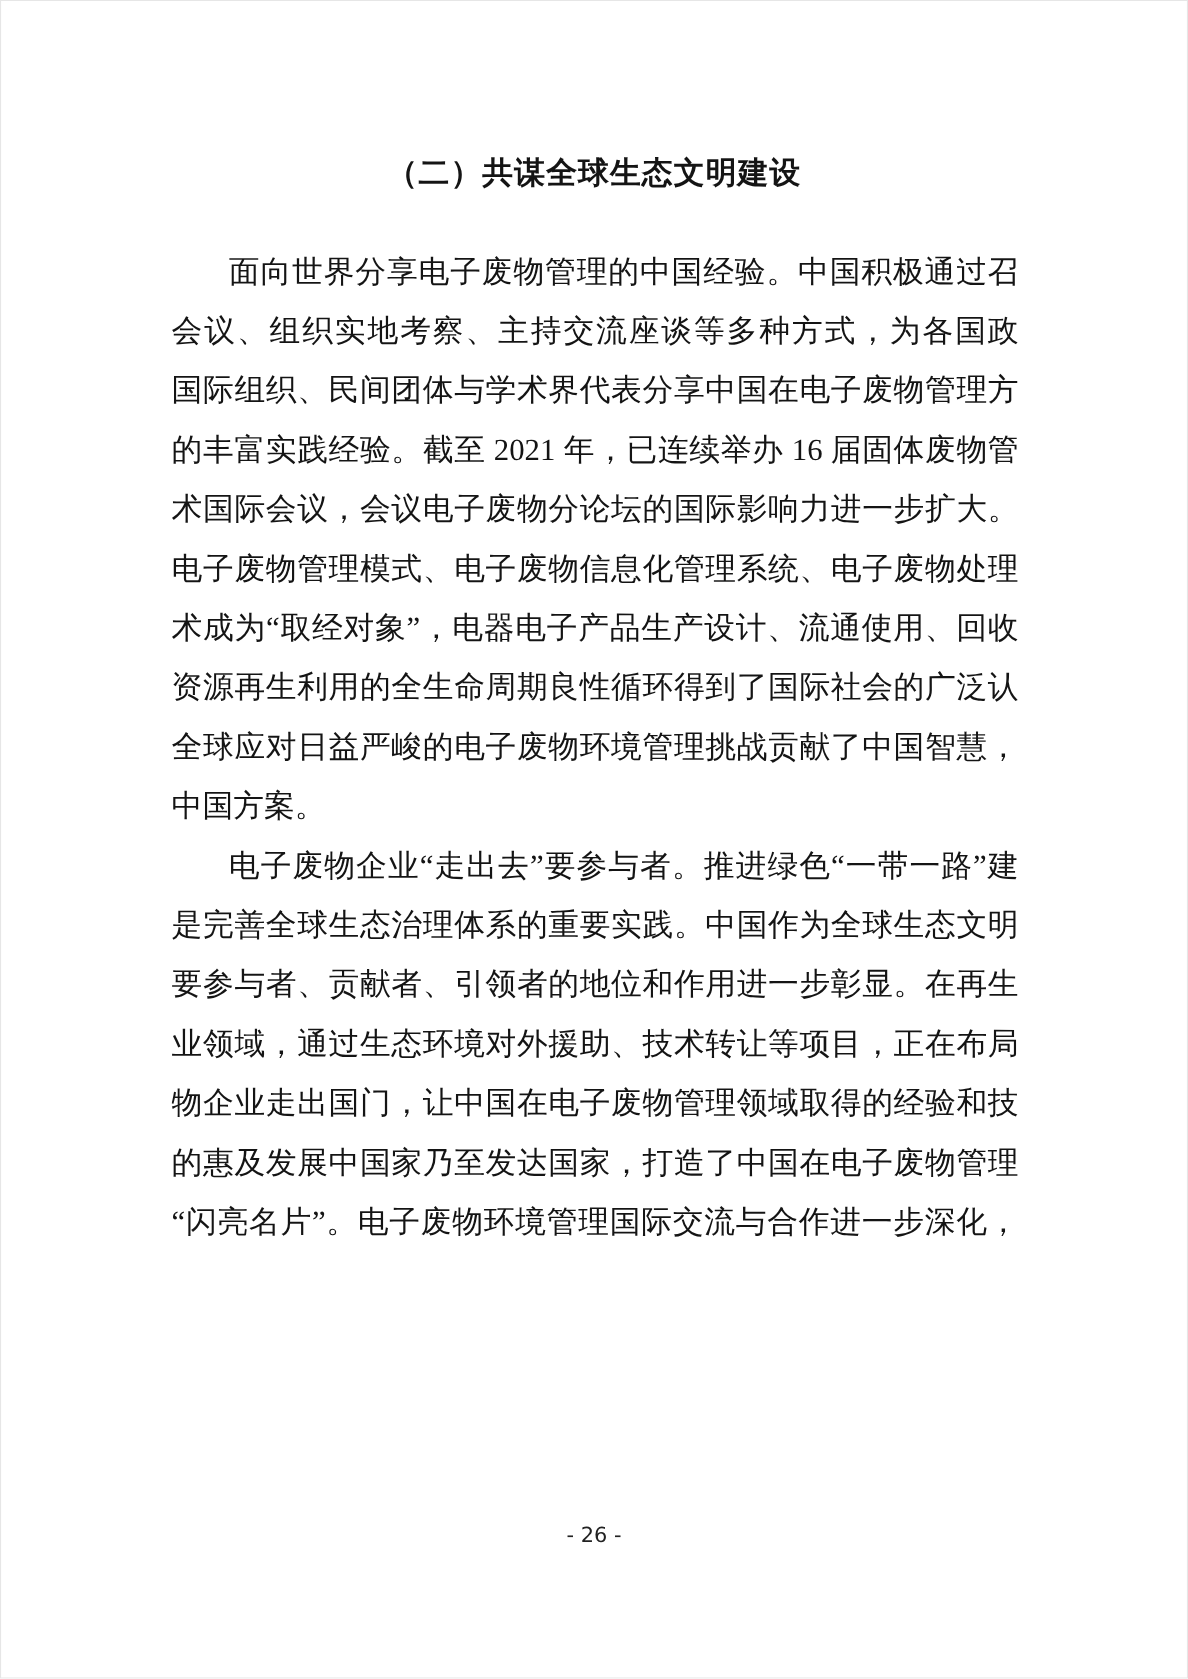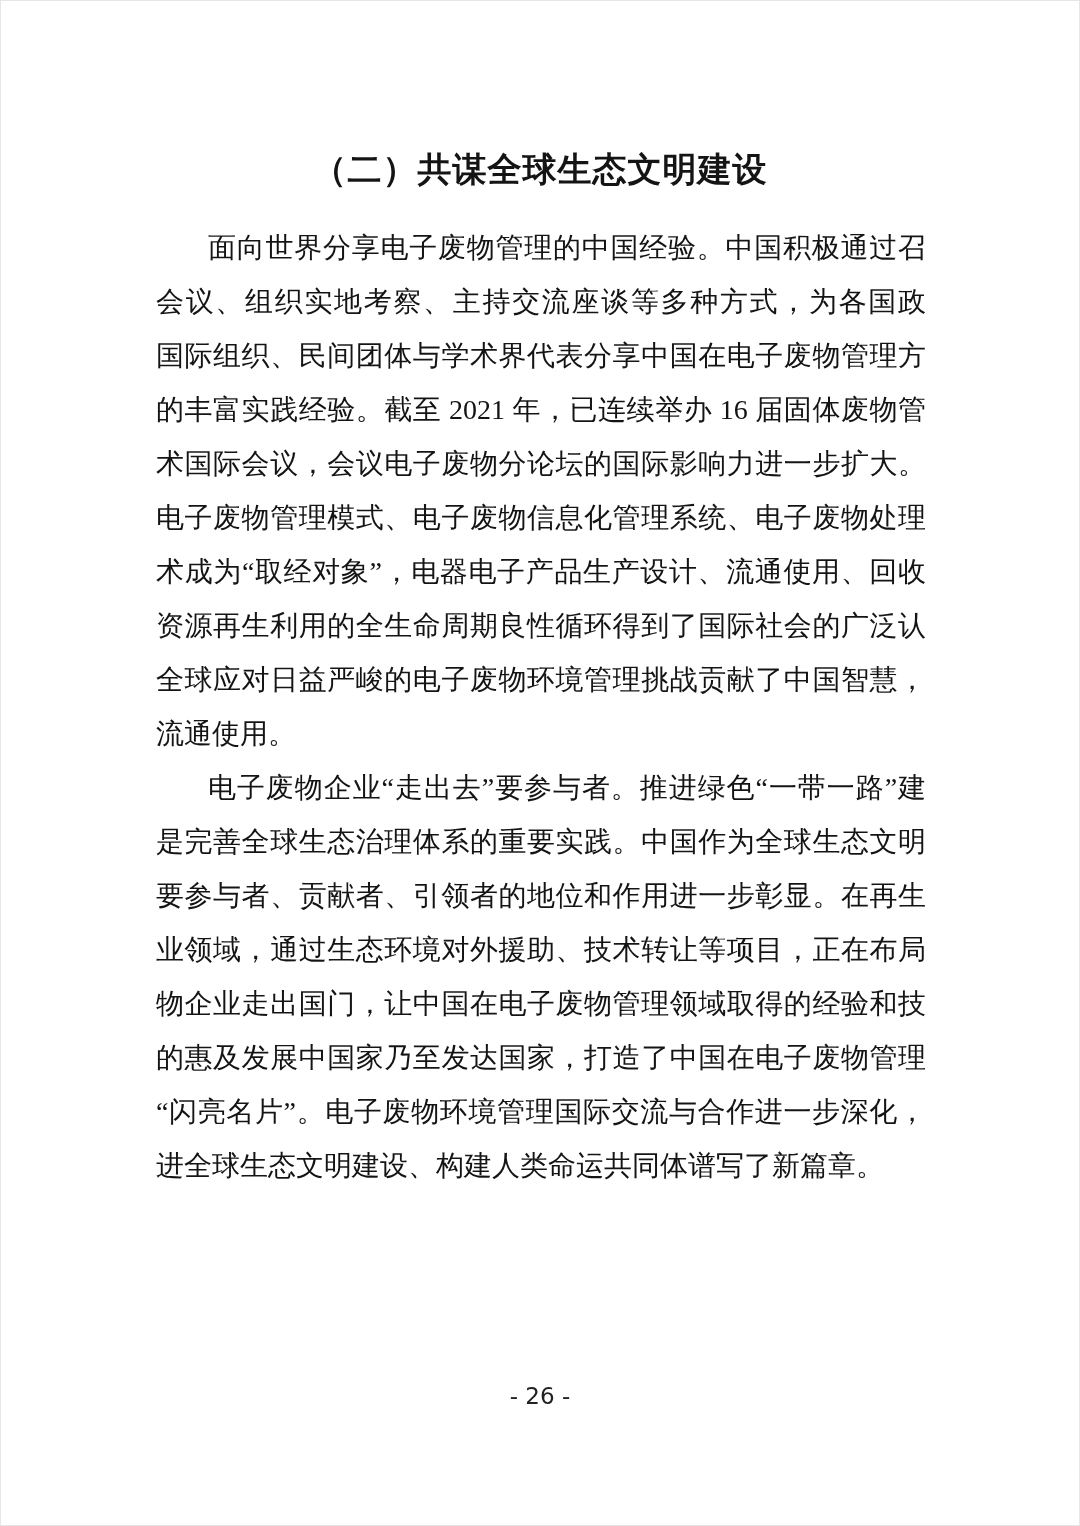--- a/index.html
+++ b/index.html
@@ -16,23 +16,23 @@
     box-shadow: 0 0 0 1px #e6e6e6 inset;
     font-family: "Liberation Serif", "DejaVu Serif", serif;
     color: #141414;
     overflow: hidden;
   }
   .title {
     position: absolute;
     top: 140px;
     left: 0;
     right: 0;
-    margin: 12px;
+    margin: 0;
     text-align: center;
-    font-size: 34px;
+    font-size: 28px;
     line-height: 36px;
     font-weight: 700;
     letter-spacing: 1px;
   }
   .body {
     position: absolute;
     top: 221px;
     left: 156px;
     width: 770px;
   }
@@ -57,21 +57,21 @@
   }
   .kai {
     
   }
   .page-number {
     position: absolute;
     top: 1383px;
     left: 0;
     right: 0;
     text-align: center;
-    font-size: 23px;
+    font-size: 19px;
     line-height: 26px;
     color: #222;
     font-family: "DejaVu Sans", "Liberation Sans", sans-serif;
   }
 </style>
 </head>
 <body>
 
 <div class="page">
   <h1 class="title">（二）共谋全球生态文明建设</h1>
@@ -80,28 +80,27 @@
       <div class="paragraph">
         <div class="line indent"><span class="kai">面向世界分享电子废物管理的中国经验。</span><span class="song">中国积极通过召开国际</span></div>
         <div class="line"><span class="song">会议、组织实地考察、主持交流座谈等多种方式，为各国政府、企业、</span></div>
         <div class="line"><span class="song">国际组织、民间团体与学术界代表分享中国在电子废物管理方面积累</span></div>
         <div class="line"><span class="song">的丰富实践经验。截至 2021 年，已连续举办 16 届固体废物管理与技</span></div>
         <div class="line"><span class="song">术国际会议，会议电子废物分论坛的国际影响力进一步扩大。中国的</span></div>
         <div class="line"><span class="song">电子废物管理模式、电子废物信息化管理系统、电子废物处理处置技</span></div>
         <div class="line"><span class="song">术成为“取经对象”，电器电子产品生产设计、流通使用、回收处置、</span></div>
         <div class="line"><span class="song">资源再生利用的全生命周期良性循环得到了国际社会的广泛认可，为</span></div>
         <div class="line"><span class="song">全球应对日益严峻的电子废物环境管理挑战贡献了中国智慧，提供了</span></div>
-        <div class="line last"><span class="song">流通使用。</span></div>
+        <div class="line last"><span class="song">中国方案。</span></div>
       </div>
       <div class="paragraph">
         <div class="line indent"><span class="kai">电子废物企业“走出去”要参与者。</span><span class="song">推进绿色“一带一路”建设，</span></div>
         <div class="line"><span class="song">是完善全球生态治理体系的重要实践。中国作为全球生态文明建设重</span></div>
         <div class="line"><span class="song">要参与者、贡献者、引领者的地位和作用进一步彰显。在再生资源产</span></div>
         <div class="line"><span class="song">业领域，通过生态环境对外援助、技术转让等项目，正在布局电子废</span></div>
         <div class="line"><span class="song">物企业走出国门，让中国在电子废物管理领域取得的经验和技术更多</span></div>
         <div class="line"><span class="song">的惠及发展中国家乃至发达国家，打造了中国在电子废物管理领域的</span></div>
         <div class="line"><span class="song">“闪亮名片”。电子废物环境管理国际交流与合作进一步深化，为推</span></div>
-        <div class="line last"><span class="song">进全球生态文明建设、构建人类命运共同体谱写了新篇章。</span></div>
       </div>
     </div>
 
   <div class="page-number">- 26 -</div>
 </div>
 
 </body></html>

